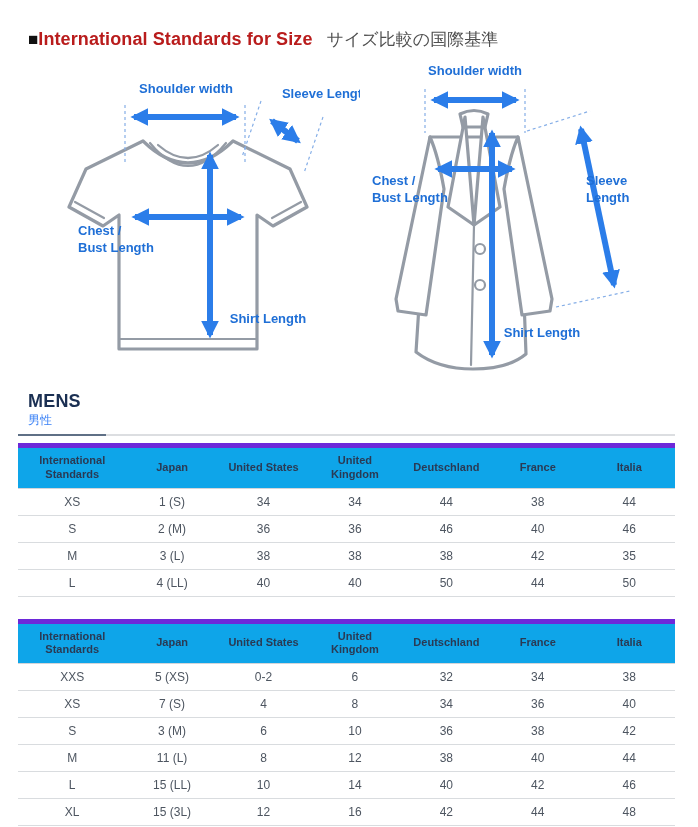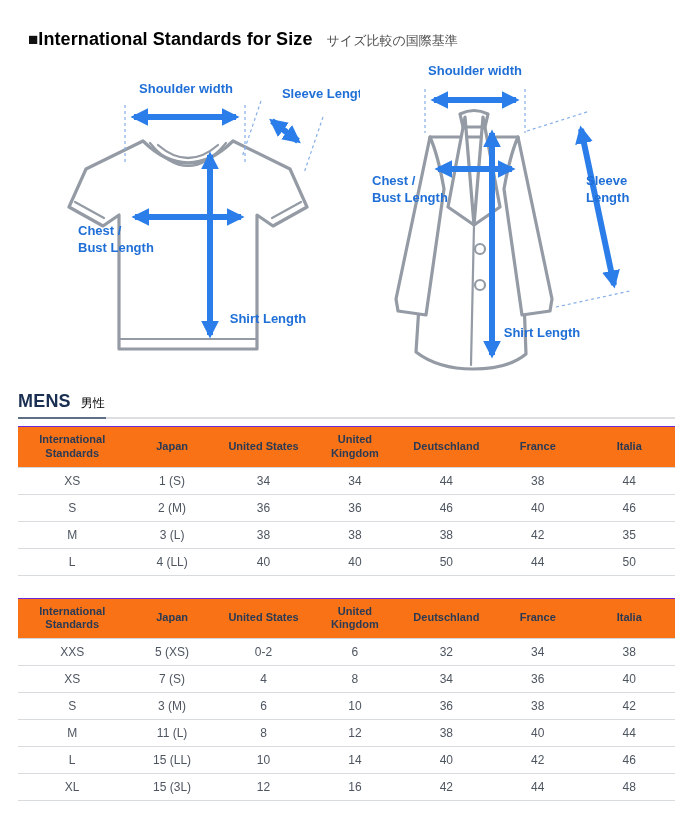--- a/index.html
+++ b/index.html
@@ -11,47 +11,47 @@
   }
   .page { width:698px; height:827px; position:relative; }
 
   
   .page-header {
     display:flex; align-items:baseline;
     padding:28px 0 0 28px;
   }
   .bullet { font-size:17px; color:#111111; font-weight:700; line-height:22px; }
   .page-title {
-    font-size:18px; font-weight:700; color:#000000; line-height:22px;
+    font-size:18px; font-weight:700; color:#b91c1c; line-height:22px;
     letter-spacing:0.1px;
   }
-  .subtitle-jp { font-size:13px; color:#4f4f4f; margin-left:14px; }
+  .subtitle-jp { font-size:17px; color:#4f4f4f; margin-left:14px; }
 
   
   .diagrams { position:relative; height:320px; margin-top:6px; }
   .shirt-svg { position:absolute; left:40px; top:20px; }
   .coat-svg  { position:absolute; left:368px; top:0px; }
   .dlabel { font-family:"Liberation Sans", sans-serif; font-size:13px; font-weight:700; fill:#1f6fd6; }
   .garment { fill:#ffffff; stroke:#949ba5; stroke-width:3.2; stroke-linejoin:round; stroke-linecap:round; }
   .garment-thin { fill:none; stroke:#949ba5; stroke-width:2.2; stroke-linecap:round; }
   .arrow { stroke:#2b7de9; stroke-width:6; }
   .guide { stroke:#85aee7; stroke-width:1.2; stroke-dasharray:3 3; fill:none; }
 
   
   .section { margin:0 23px 0 18px; }
   .section-mens { margin-top:14px; }
   .section-ladies { margin-top:22px; }
-  .section-head { display:flex; align-items:baseline; margin-bottom:5px; }
+  .section-head { display:flex; align-items:baseline; margin-bottom:5px;flex-direction:column; }
   .section-title { font-size:18px; font-weight:800; color:#1a2f52; letter-spacing:0.2px; }
-  .head-jp { font-size:12px; color:#000000; margin-left:10px; }
+  .head-jp { font-size:12px; color:#3b82f6; margin-left:10px; }
   .section-rule { height:2px; background:#dcdee1; margin-bottom:7px; position:relative; }
   .section-rule .accent { position:absolute; left:0; top:0; width:88px; height:2px; background:#5f7086; display:block; }
 
   table { width:657px; border-collapse:collapse; table-layout:fixed; }
-  thead tr { background:#f97316; border-top:1px solid #6d28d9; }
+  thead tr { background:#0ea5e9; border-top:5px solid #6d28d9; }
   th {
     font-size:11px; font-weight:700; color:#2a3a54;
     padding:6px 6px; text-align:center; line-height:1.25;
   }
   th:first-child { width:16.5%; }
   td {
     font-size:12px; color:#4d5560; text-align:center;
     padding:6px 4px; border-bottom:1px solid #d9dcdf;
     height:24px;
   }

